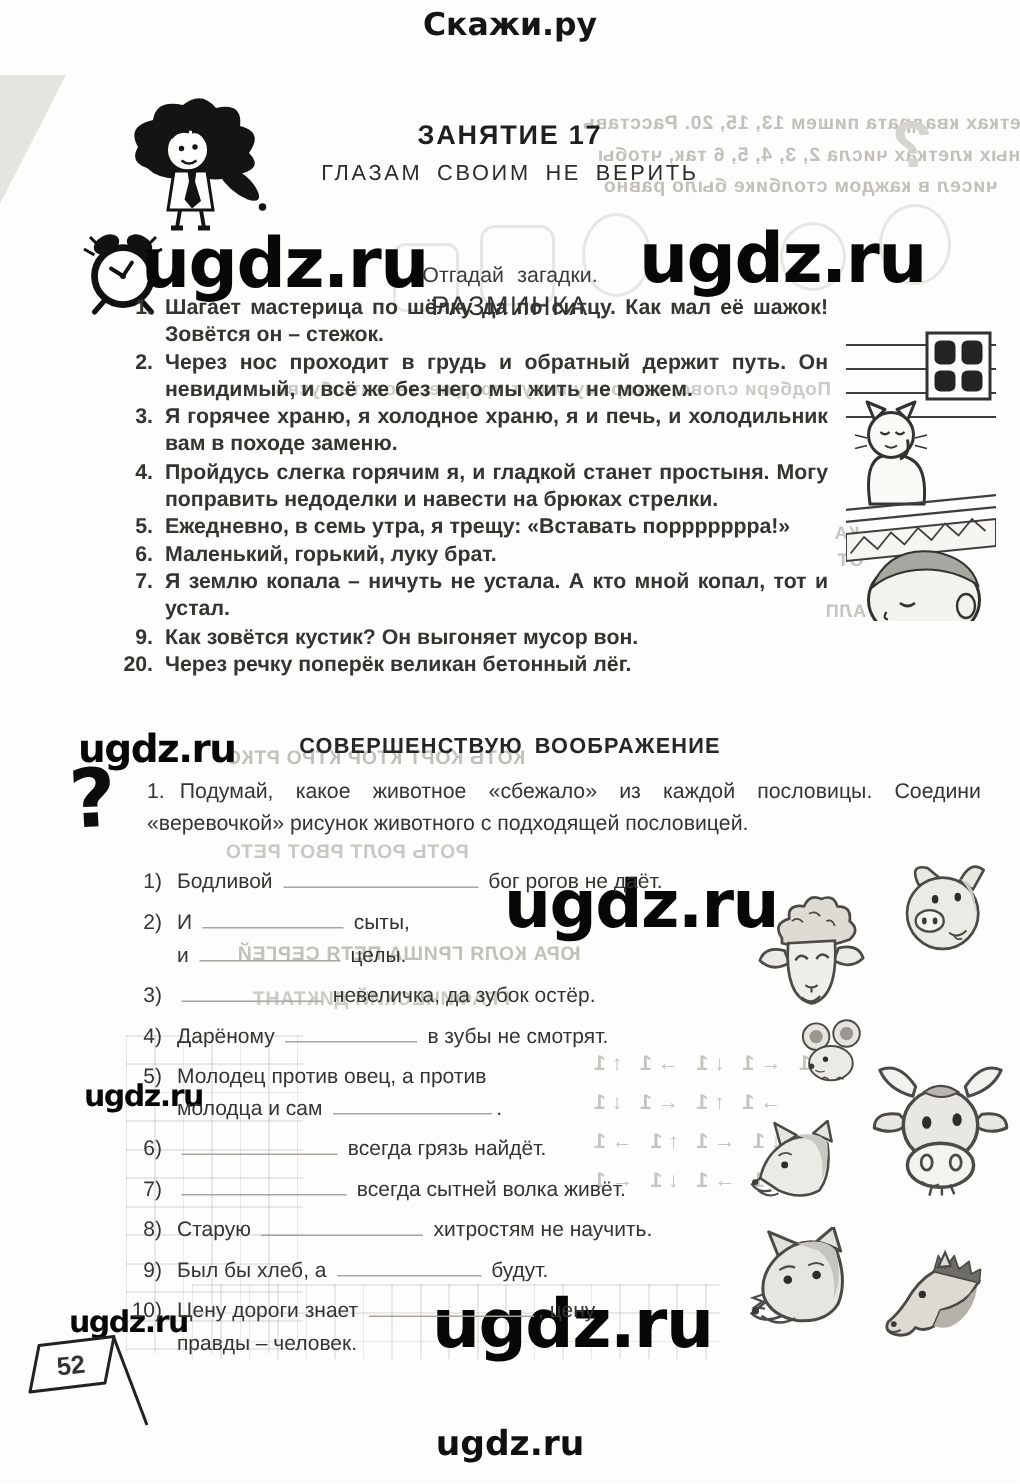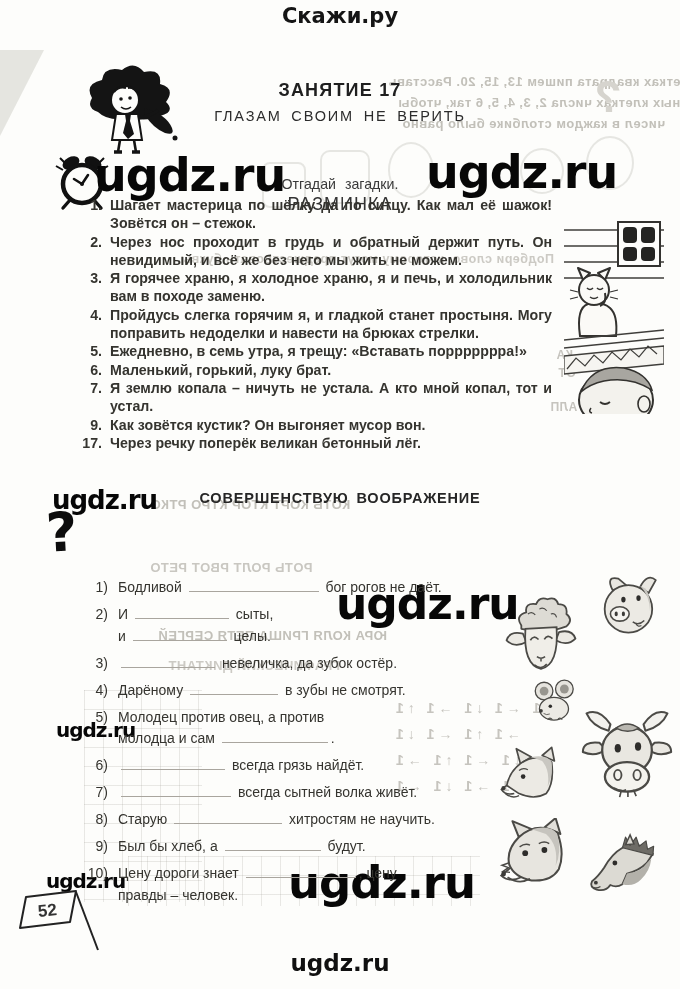--- a/index.html
+++ b/index.html
@@ -287,26 +287,27 @@
     </div>
     <ol>
         <li><span class="num">1.</span>Шагает мастерица по шёлку да по ситцу. Как мал её шажок! Зовётся он – стежок.</li>
         <li><span class="num">2.</span>Через нос проходит в грудь и обратный держит путь. Он невидимый, и всё же без него мы жить не можем.</li>
         <li><span class="num">3.</span>Я горячее храню, я холодное храню, я и печь, и холодильник вам в походе заменю.</li>
         <li><span class="num">4.</span>Пройдусь слегка горячим я, и гладкой станет простыня. Могу поправить недоделки и навести на брюках стрелки.</li>
         <li><span class="num">5.</span>Ежедневно, в семь утра, я трещу: «Вставать поррррррра!»</li>
         <li><span class="num">6.</span>Маленький, горький, луку брат.</li>
         <li><span class="num">7.</span>Я землю копала – ничуть не устала. А кто мной копал, тот и устал.</li>
         <li><span class="num">9.</span>Как зовётся кустик? Он выгоняет мусор вон.</li>
-        <li><span class="num">17.</span>Через речку поперёк великан бетонный лёг.</li>
+        <li><span class="num">20.</span>Через речку поперёк великан бетонный лёг.</li>
       </ol>
   </div>
 
   <div class="imag-heading">СОВЕРШЕНСТВУЮ ВООБРАЖЕНИЕ</div>
   <div class="qmark">?</div>
+  <div class="task"><span class="tnum">1.</span><span>Подумай, какое животное «сбежало» из каждой пословицы. Соедини «веревочкой» рисунок животного с подходящей пословицей.</span></div>
 
   <div class="proverbs">
       <div class="prow"><span class="pnum">1)</span>Бодливой <span class="blank" style="width: 130px;"></span> бог рогов не даёт.</div>
       <div class="prow"><span class="pnum">2)</span>И <span class="blank" style="width: 94px;"></span> сыты,<br>и <span class="blank" style="width: 94px;"></span> целы.</div>
       <div class="prow"><span class="pnum">3)</span><span class="blank" style="width: 94px;"></span> невеличка, да зубок остёр.</div>
       <div class="prow"><span class="pnum">4)</span>Дарёному <span class="blank" style="width: 88px;"></span> в зубы не смотрят.</div>
       <div class="prow"><span class="pnum">5)</span>Молодец против овец, а против<br>молодца и сам <span class="blank" style="width: 106px;"></span>.</div>
       <div class="prow"><span class="pnum">6)</span><span class="blank" style="width: 104px;"></span> всегда грязь найдёт.</div>
       <div class="prow"><span class="pnum">7)</span><span class="blank" style="width: 110px;"></span> всегда сытней волка живёт.</div>
       <div class="prow"><span class="pnum">8)</span>Старую <span class="blank" style="width: 108px;"></span> хитростям не научить.</div>

